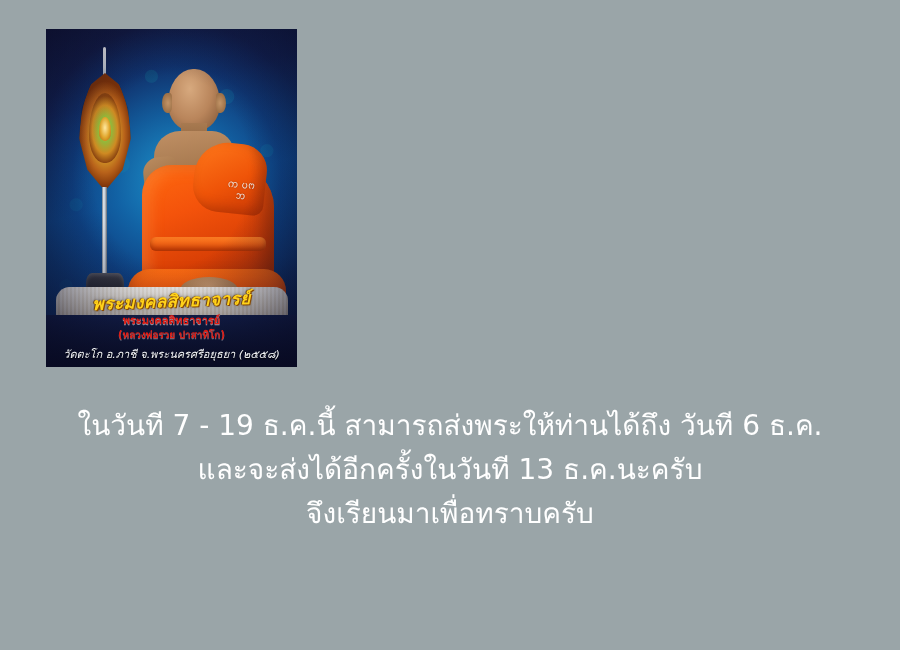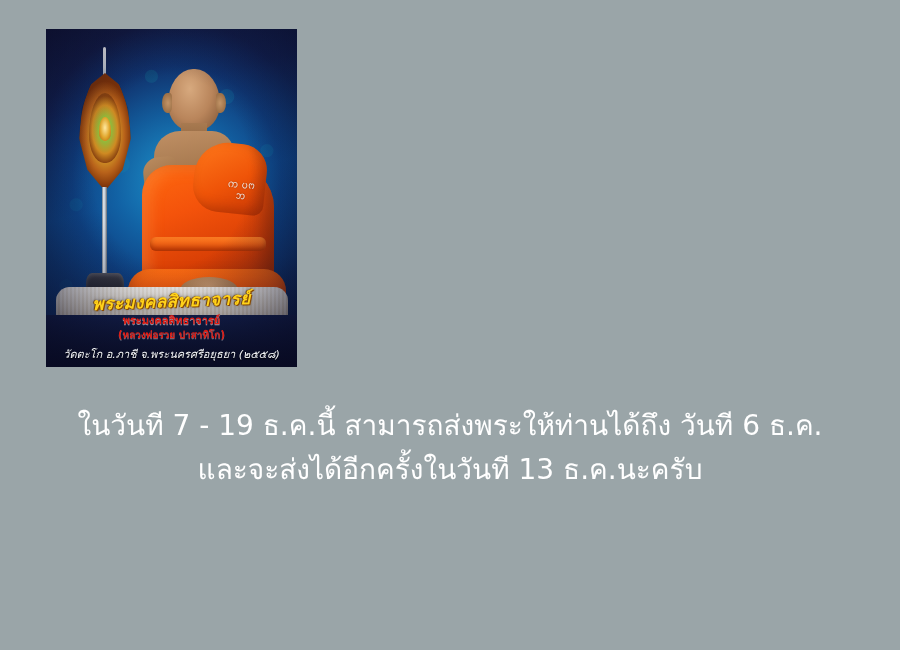--- a/index.html
+++ b/index.html
@@ -334,15 +334,16 @@
     <div class="cap-gold">พระมงคลสิทธาจารย์</div>
     <div class="cap-red">พระมงคลสิทธาจารย์</div>
     <div class="cap-red2">(หลวงพ่อรวย ปาสาทิโก)</div>
     <div class="cap-white">วัดตะโก อ.ภาชี จ.พระนครศรีอยุธยา (๒๕๕๘)</div>
   </div>
 
 
   <div class="body-text">
     <div class="bl">ในวันที 7 - 19 ธ.ค.นี้ สามารถส่งพระให้ท่านได้ถึง วันที 6 ธ.ค.</div>
     <div class="bl">และจะส่งได้อีกครั้งในวันที 13 ธ.ค.นะครับ</div>
+    <div class="bl">จึงเรียนมาเพื่อทราบครับ</div>
   </div>
 
 </div>
 
 </body></html>

